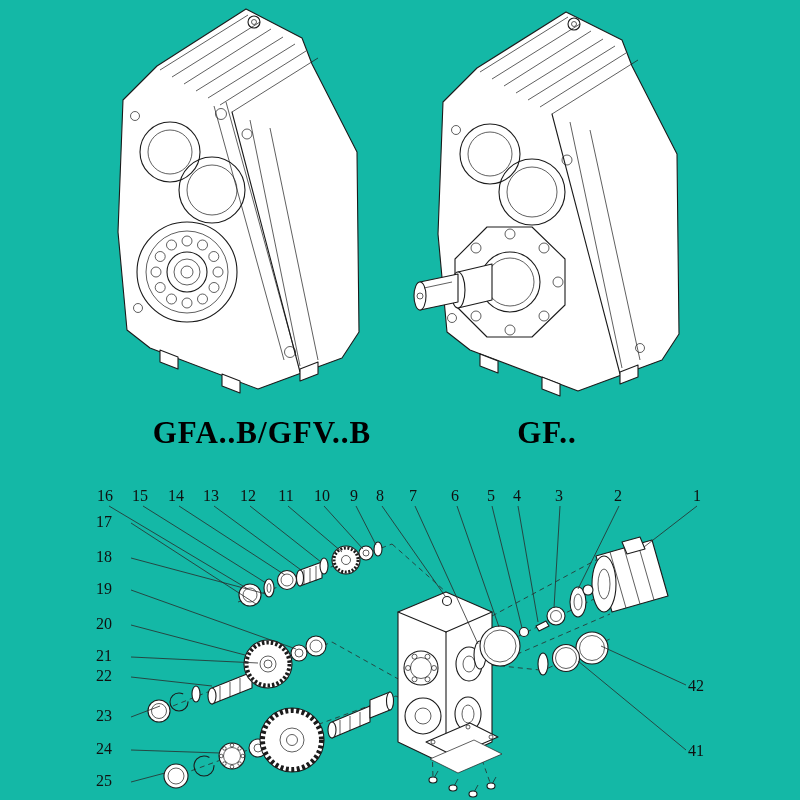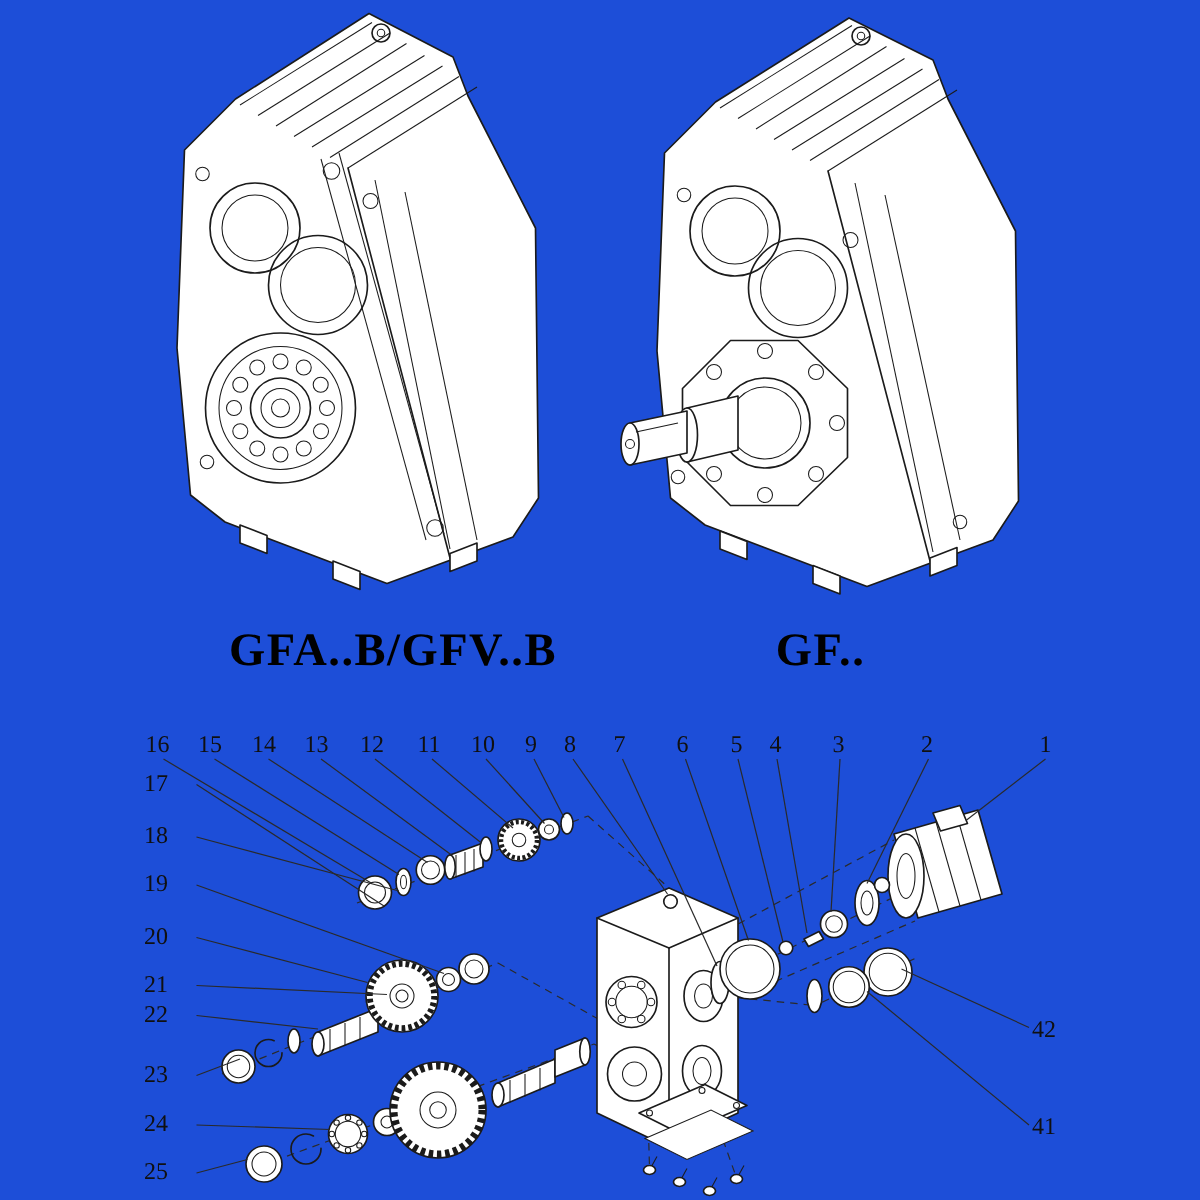--- a/index.html
+++ b/index.html
@@ -1,16 +1,16 @@
 <!DOCTYPE html>
 <html><head>
 <meta charset="utf-8">
 <style>
   html,body{margin:0;padding:0;background:#ffffff}
-  .stage{position:relative;width:800px;height:800px;background:#1d4ed8;overflow:hidden;
+  .stage{position:relative;width:800px;height:800px;background:#14b8a6;overflow:hidden;
          font-family:"Liberation Serif",serif}
   svg{display:block}
   .ln{fill:none;stroke:#1b1b1b;stroke-width:1.1;stroke-linejoin:round;stroke-linecap:round}
   .fw{fill:#ffffff;stroke:#1b1b1b;stroke-width:1.1;stroke-linejoin:round}
   .thin{fill:none;stroke:#1b1b1b;stroke-width:0.7}
   .thinf{fill:#ffffff;stroke:#1b1b1b;stroke-width:0.7}
   .dash{fill:none;stroke:#2a2a2a;stroke-width:0.8;stroke-dasharray:5 4}
   .leader{fill:none;stroke:#2a2a2a;stroke-width:0.8}
   .tooth{fill:none;stroke:#1b1b1b}
   .callout{font-family:"Liberation Serif",serif;font-size:16px;fill:#101010;text-anchor:middle}

